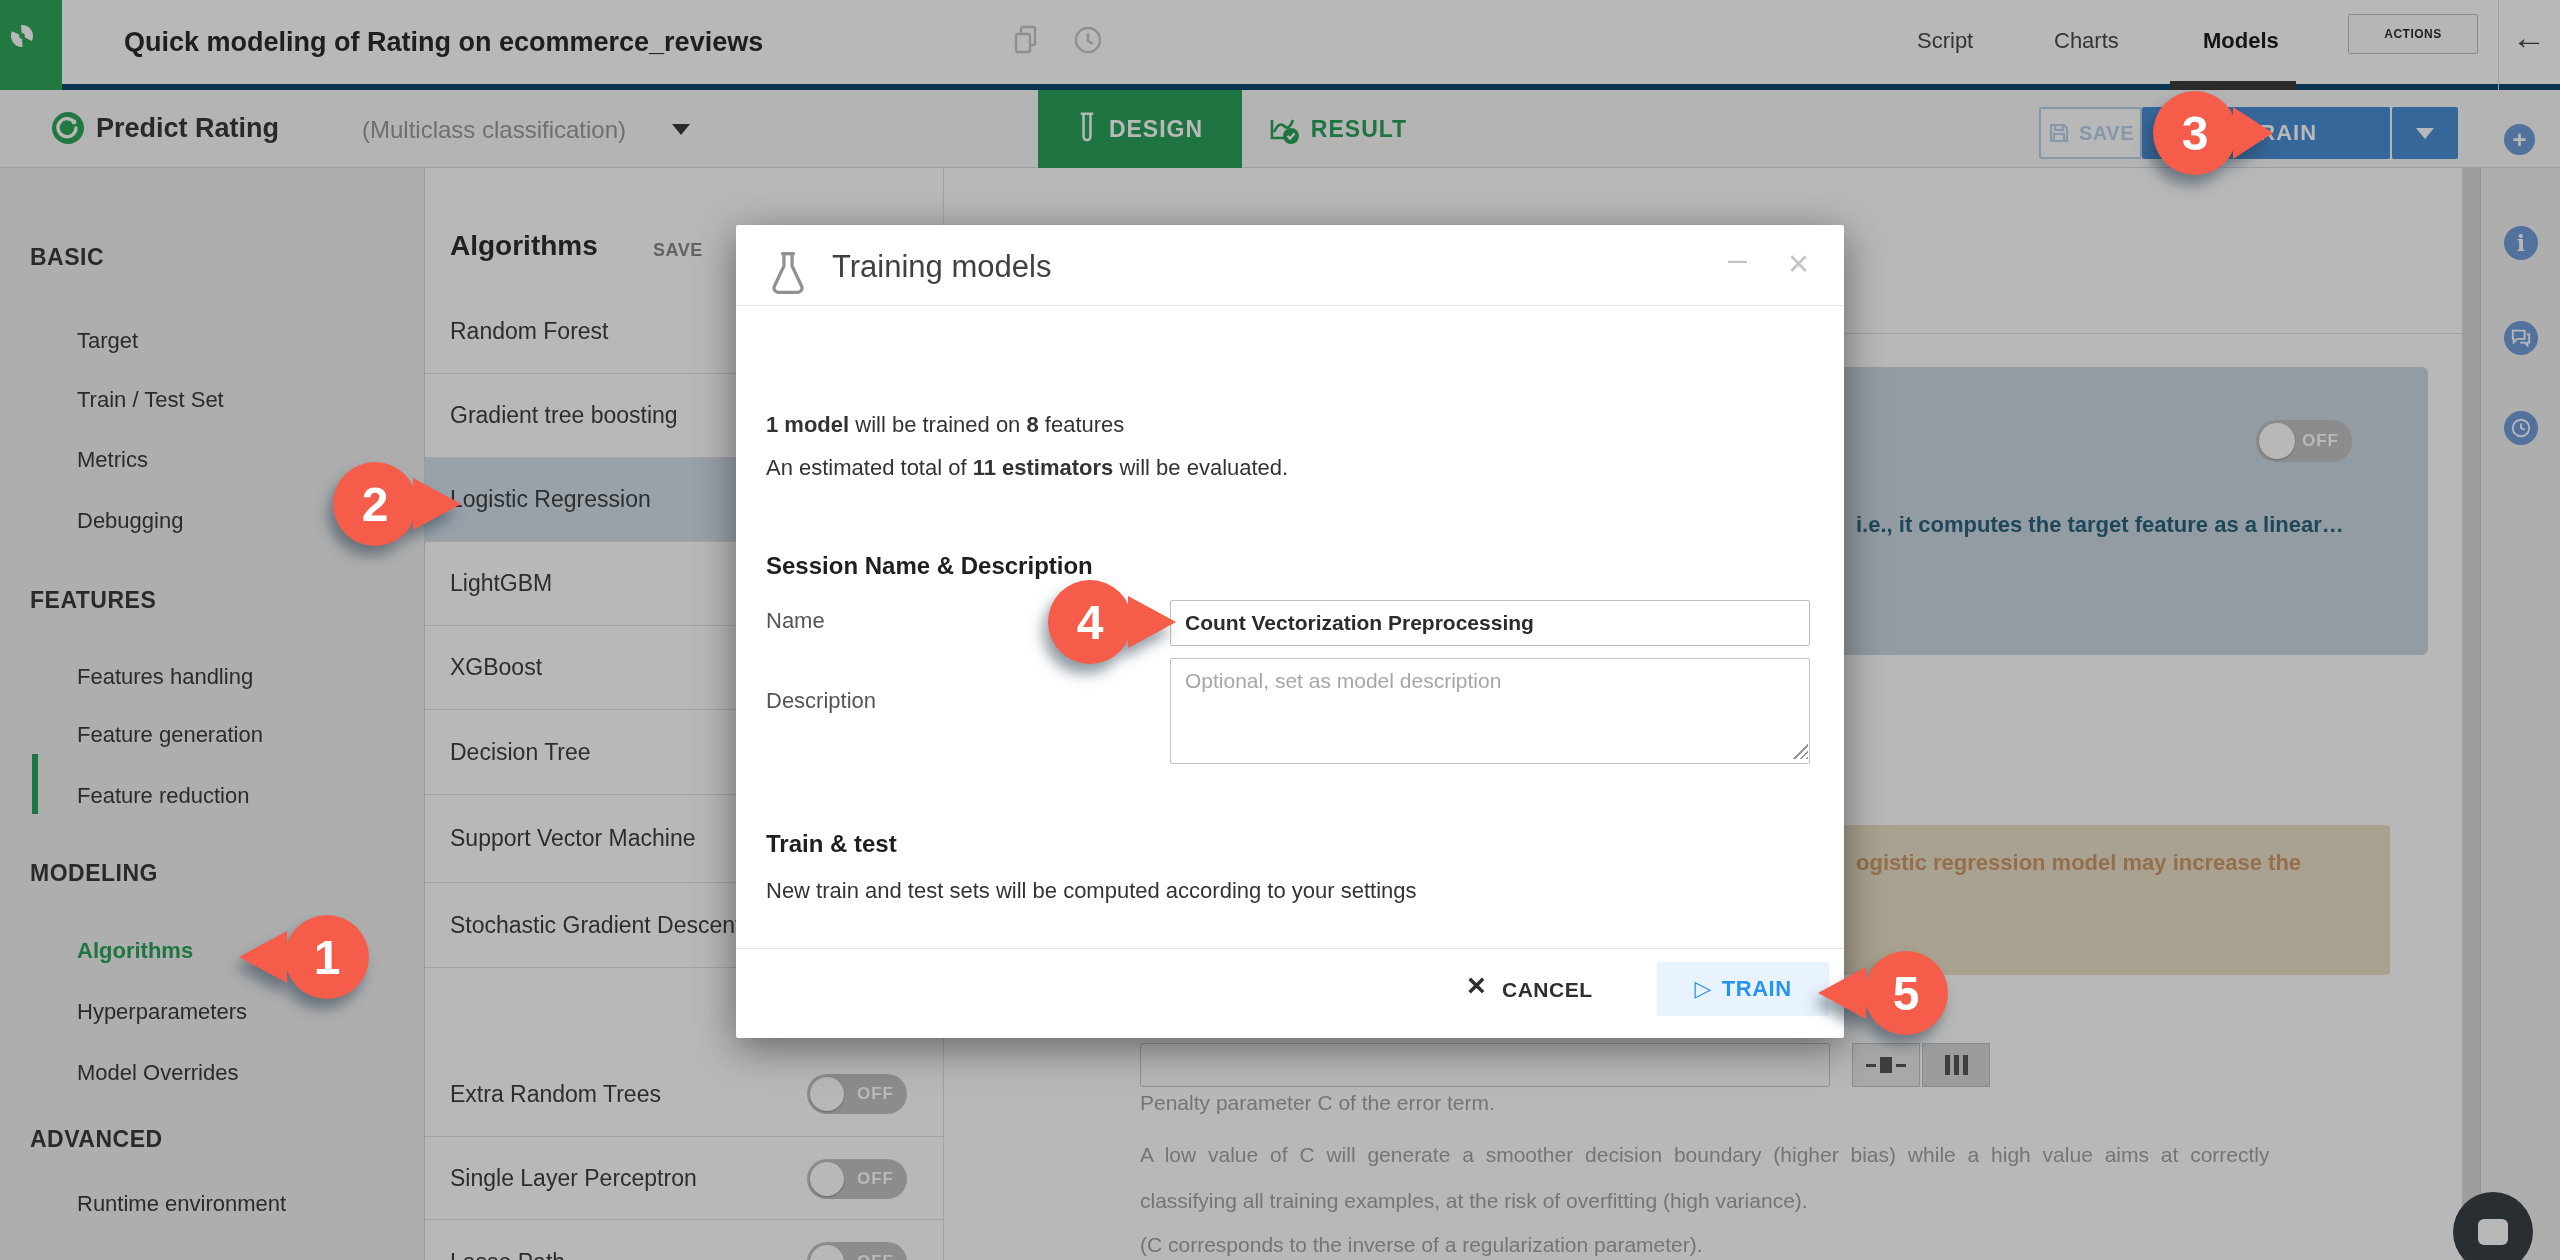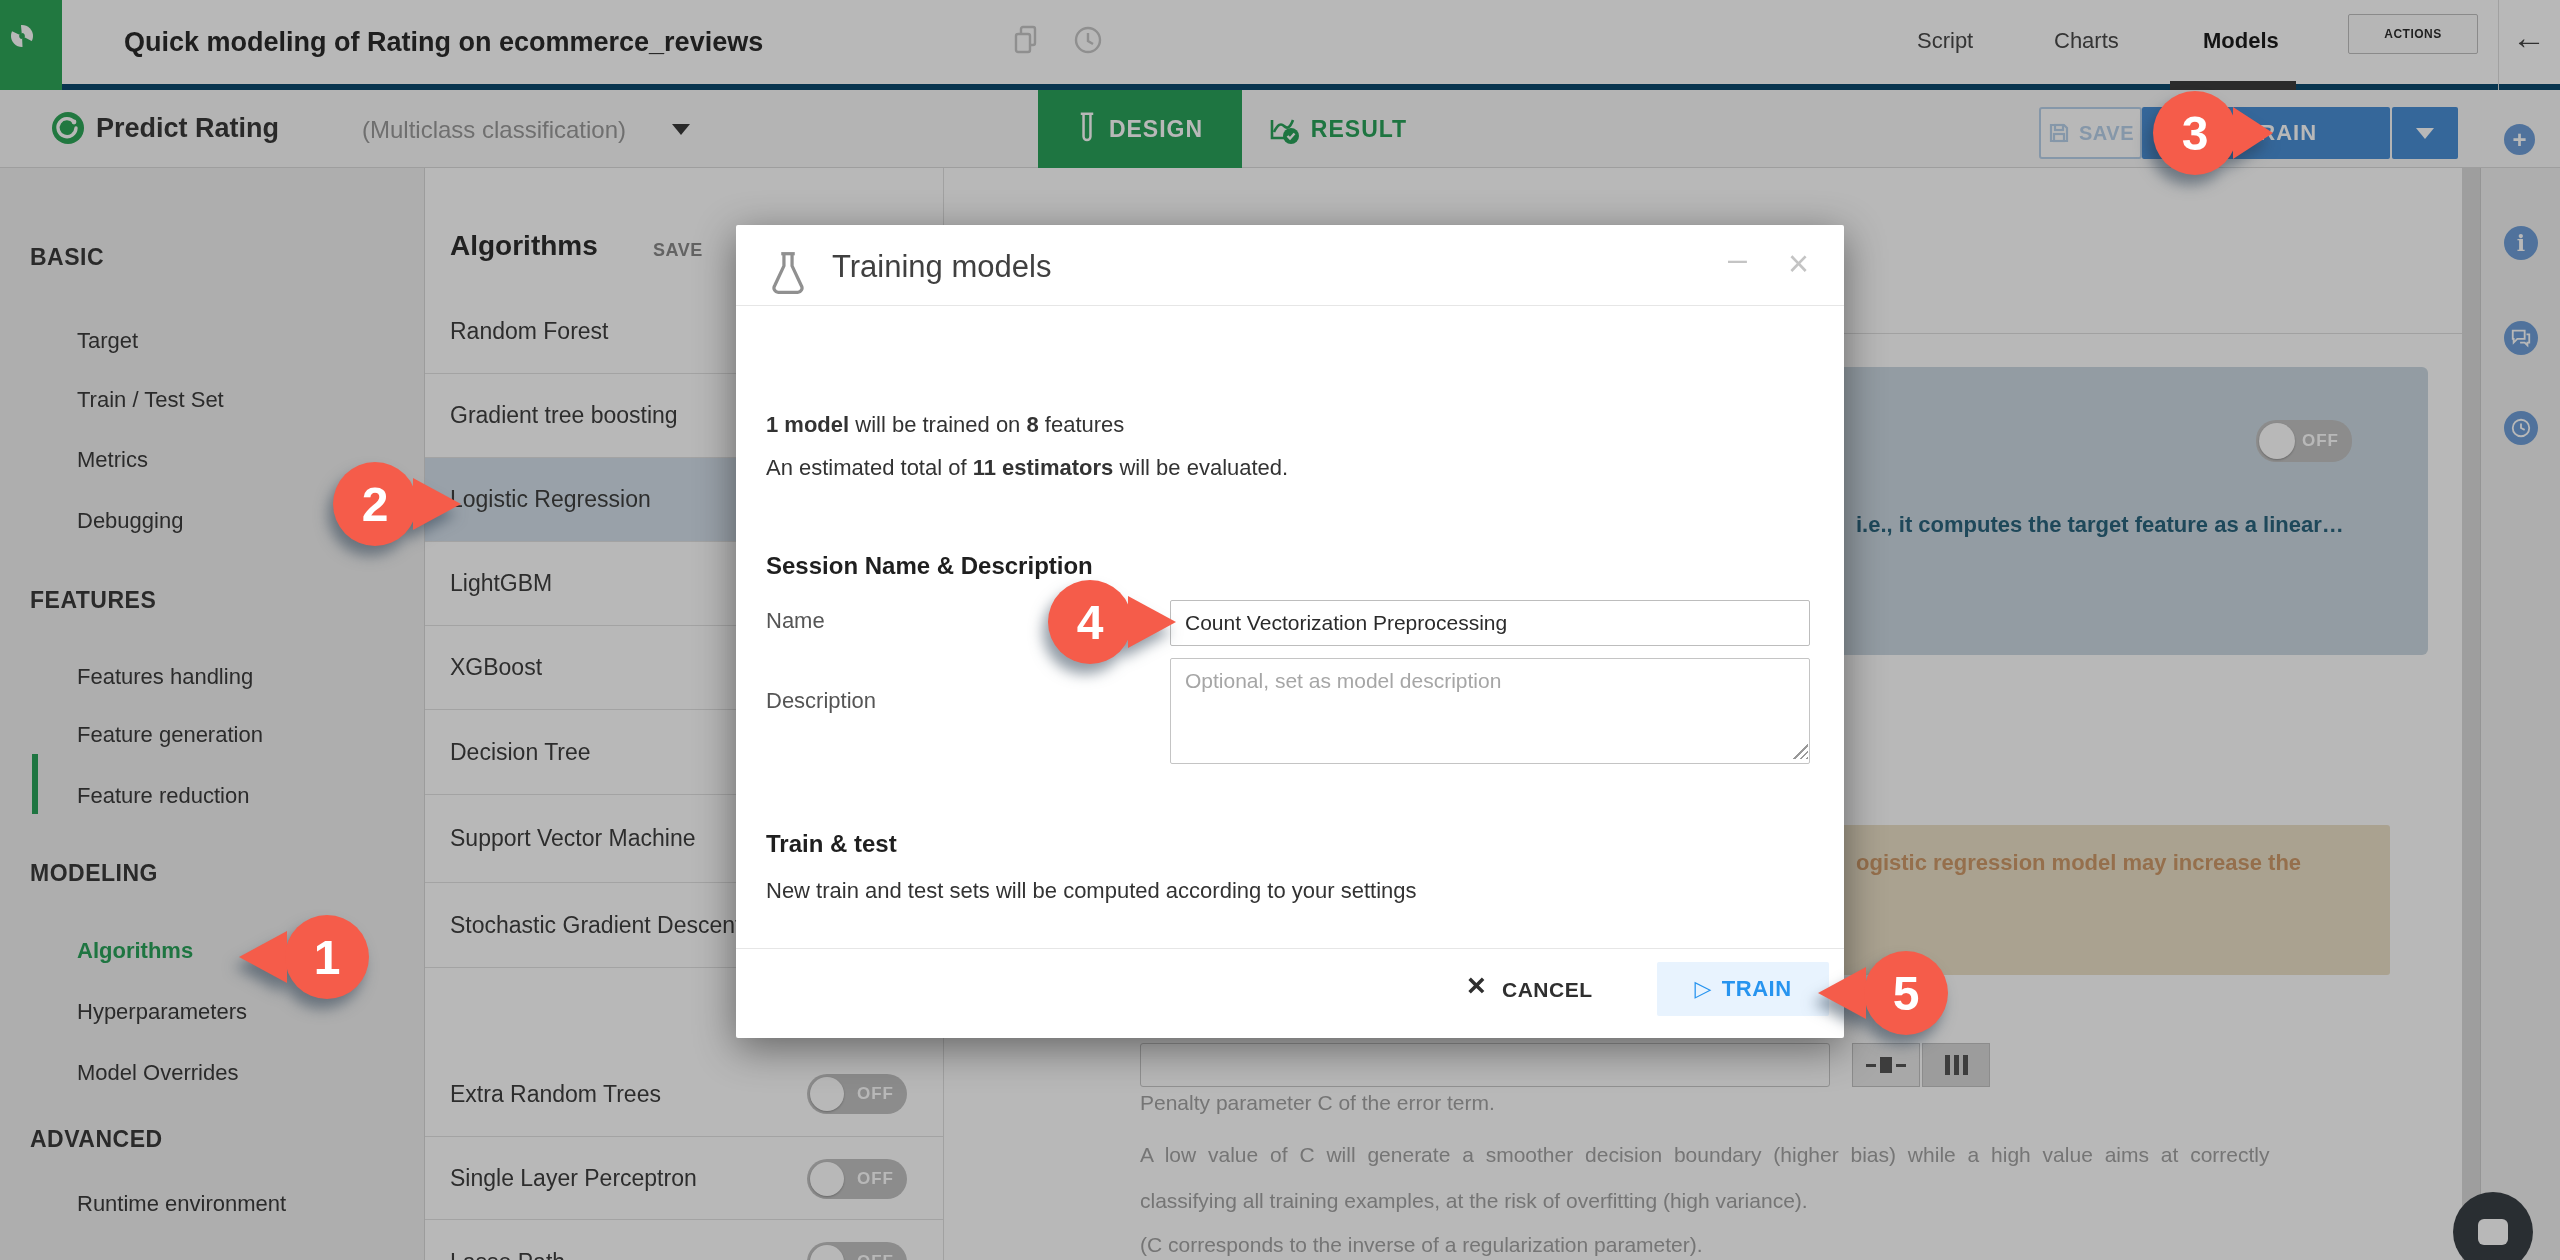--- a/index.html
+++ b/index.html
@@ -80,21 +80,21 @@
   .modal{position:absolute;left:736px;top:225px;width:1108px;height:813px;background:#fff;z-index:50;border-radius:2px;
     box-shadow:0 10px 40px rgba(0,0,0,.45);padding-left:28px;}
   .modal-title{position:absolute;left:96px;top:24px;font-size:31px;font-weight:500;color:#404040;}
   .modal-min{position:absolute;left:992px;top:14px;font-size:34px;color:#c4c4c4;}
   .modal-close{position:absolute;left:1052px;top:18px;font-size:36px;color:#c4c4c4;}
   .m-div{position:absolute;left:0;width:1108px;height:1px;background:#e6e6e6;}
   .m-text{position:absolute;left:30px;font-size:22px;color:#333;white-space:nowrap;}
   .m-h{position:absolute;left:30px;font-size:24px;font-weight:bold;color:#1f1f1f;white-space:nowrap;}
   .m-label{position:absolute;left:30px;font-size:22px;color:#555;}
   .m-input{position:absolute;left:434px;top:375px;width:640px;height:46px;border:1px solid #bdbdbd;border-radius:2px;
-    font-family:inherit;font-size:21px;font-weight:400;color:#2b2b2b;padding:0 14px;outline:none;}
+    font-family:inherit;font-size:21px;font-weight:700;color:#2b2b2b;padding:0 14px;outline:none;}
   .m-textarea{position:absolute;left:434px;top:433px;width:640px;height:106px;border:1px solid #c4c4c4;border-radius:2px;
     font-family:inherit;font-size:21px;color:#888;padding:10px 14px;resize:none;outline:none;}
   .m-textarea::placeholder{color:#a6a6a6;}
   .resize-grip{position:absolute;left:1056px;top:518px;width:16px;height:16px;
     background:repeating-linear-gradient(135deg,transparent 0 3px,#999 3px 4.5px);clip-path:polygon(100% 0,100% 100%,0 100%);}
   .cancel-x{position:absolute;left:731px;top:742px;font-size:32px;font-weight:bold;color:#2f2f2f;}
   .cancel-label{position:absolute;left:766px;top:753px;font-size:21px;font-weight:bold;color:#2f2f2f;letter-spacing:.5px;}
   .m-train{position:absolute;left:921px;top:737px;width:172px;height:54px;background:#e8f3fe;border-radius:2px;
     display:flex;align-items:center;justify-content:center;gap:10px;color:#2794ef;font-weight:bold;font-size:22px;letter-spacing:.5px;}
 

